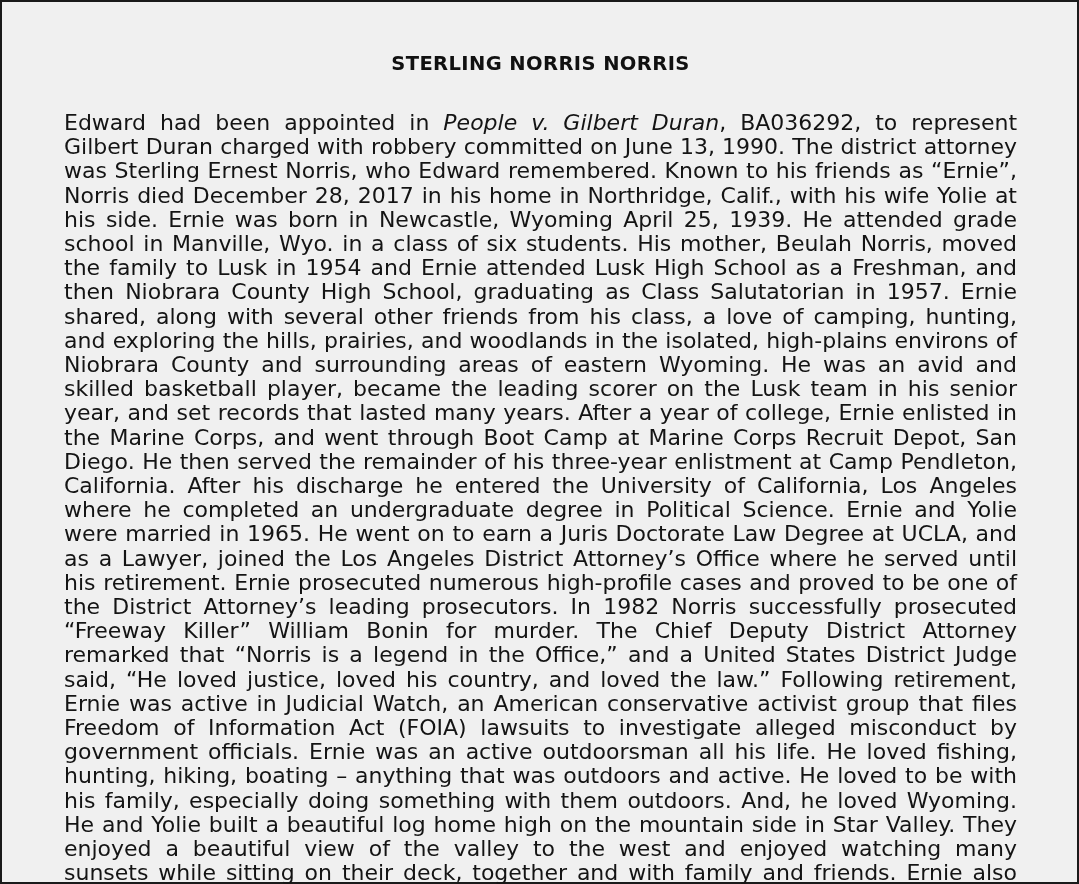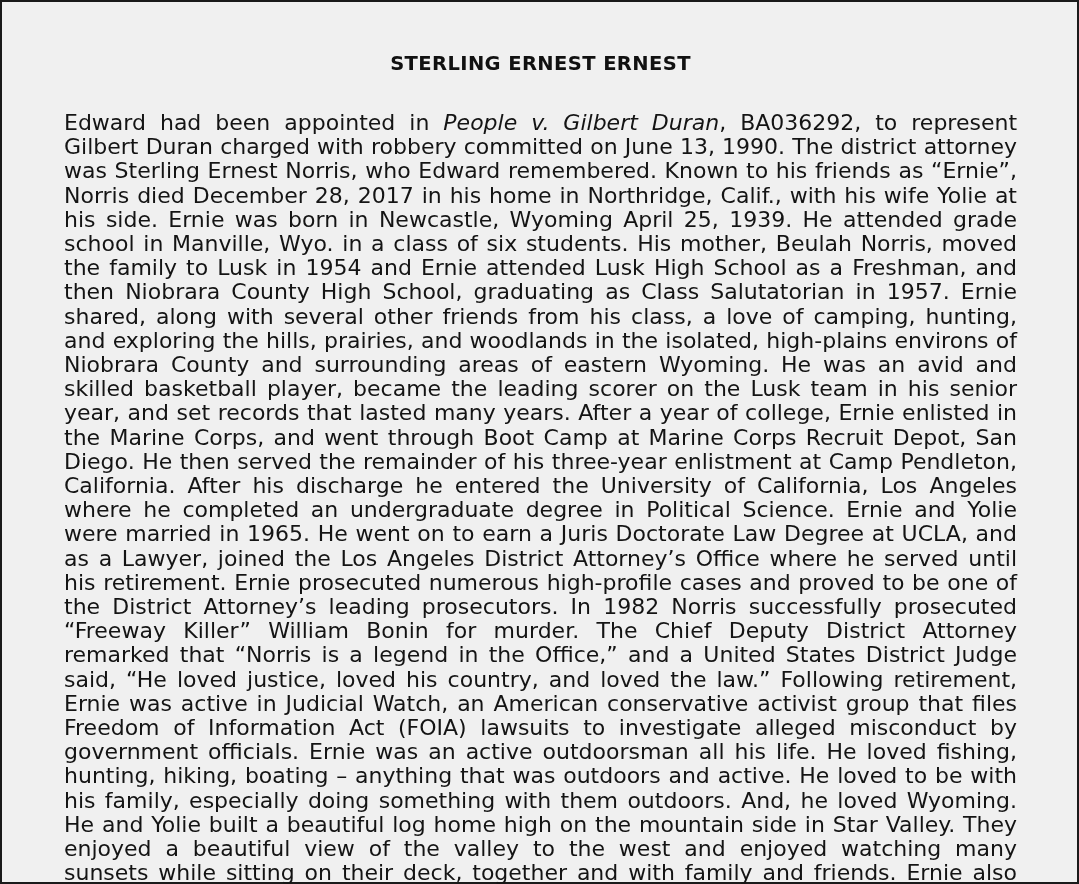--- a/index.html
+++ b/index.html
@@ -54,20 +54,20 @@
   .obit-paragraph .case-name {
     font-style: italic;
   }
 </style>
 </head>
 <body>
 
 <div class="page" style="background: rgb(240, 240, 240); border-color: rgb(26, 26, 26);">
   <div class="page-inner">
 
-    <h1 class="doc-title">STERLING ERNEST ERNEST</h1>
+    <h1 class="doc-title">STERLING NORRIS NORRIS</h1>
 
     <div class="body-block">
       <p class="obit-paragraph" style="color: rgb(20, 20, 20);"><span>Edward had been appointed in </span><span class="case-name">People v. Gilbert Duran</span><span>, BA036292, to represent Gilbert Duran charged with robbery committed on June 13, 1990. The district attorney was Sterling Ernest Norris, who Edward remembered. Known to his friends as “Ernie”, Norris died December 28, 2017 in his home in Northridge, Calif., with his wife Yolie at his side. Ernie was born in Newcastle, Wyoming April 25, 1939. He attended grade school in Manville, Wyo. in a class of six students. His mother, Beulah Norris, moved the family to Lusk in 1954 and Ernie attended Lusk High School as a Freshman, and then Niobrara County High School, graduating as Class Salutatorian in 1957. Ernie shared, along with several other friends from his class, a love of camping, hunting, and exploring the hills, prairies, and woodlands in the isolated, high-plains environs of Niobrara County and surrounding areas of eastern Wyoming. He was an avid and skilled basketball player, became the leading scorer on the Lusk team in his senior year, and set records that lasted many years. After a year of college, Ernie enlisted in the Marine Corps, and went through Boot Camp at Marine Corps Recruit Depot, San Diego. He then served the remainder of his three-year enlistment at Camp Pendleton, California. After his discharge he entered the University of California, Los Angeles where he completed an undergraduate degree in Political Science. Ernie and Yolie were married in 1965. He went on to earn a Juris Doctorate Law Degree at UCLA, and as a Lawyer, joined the Los Angeles District Attorney’s Office where he served until his retirement. Ernie prosecuted numerous high-profile cases and proved to be one of the District Attorney’s leading prosecutors. In 1982 Norris successfully prosecuted “Freeway Killer” William Bonin for murder. The Chief Deputy District Attorney remarked that “Norris is a legend in the Office,” and a United States District Judge said, “He loved justice, loved his country, and loved the law.” Following retirement, Ernie was active in Judicial Watch, an American conservative activist group that files Freedom of Information Act (FOIA) lawsuits to investigate alleged misconduct by government officials. Ernie was an active outdoorsman all his life. He loved fishing, hunting, hiking, boating – anything that was outdoors and active. He loved to be with his family, especially doing something with them outdoors. And, he loved Wyoming. He and Yolie built a beautiful log home high on the mountain side in Star Valley. They enjoyed a beautiful view of the valley to the west and enjoyed watching many sunsets while sitting on their deck, together and with family and friends. Ernie also loved Lusk, and he made an effort to return every year to celebrate with his friends and classmates at the annual Niobrara County High School Reunions. Ernie is survived by Yolie, his loving wife of 53 years; his four daughters, Rebecca, Rachel, Jennifer, and Ashley; his brothers Jim and Bob; and his sister Jeannie. Ernie was a wonderful husband, father, brother, a great friend to those who knew him, and a great American.</span></p>
     </div>
 
   </div>
 </div>
 
 </body></html>

